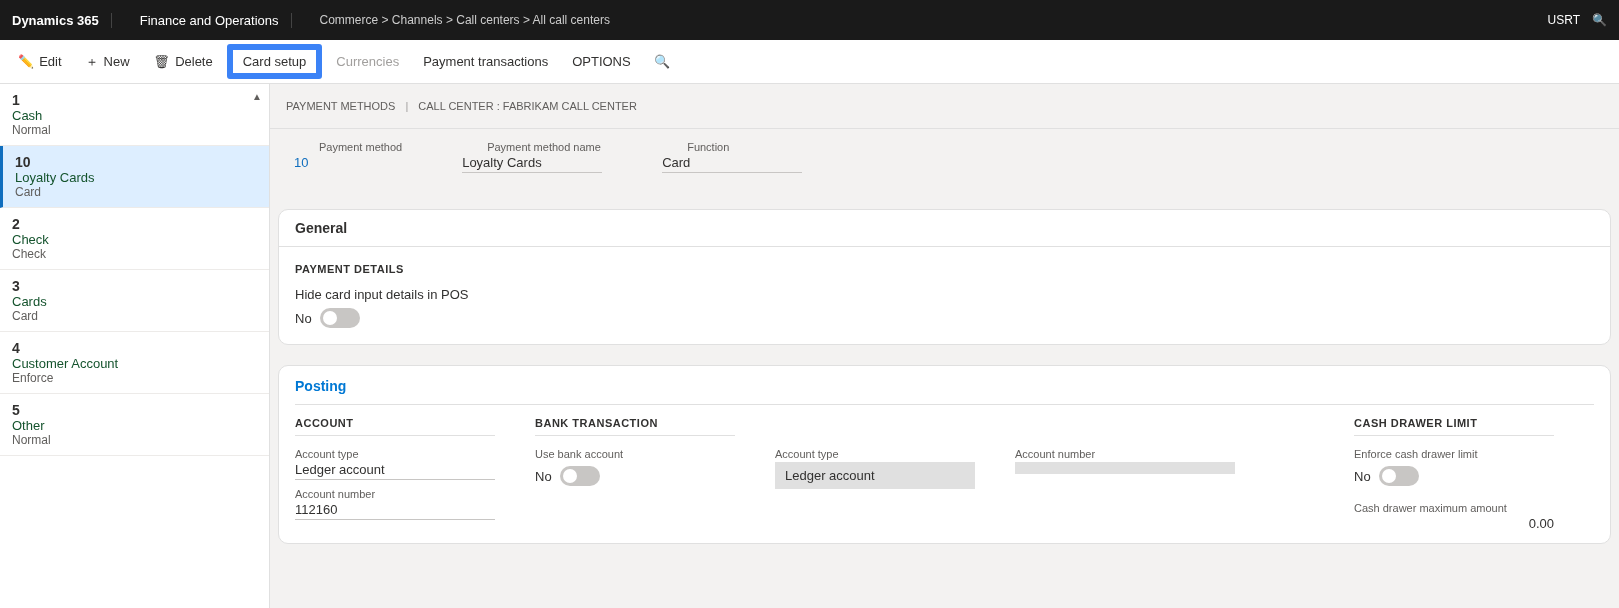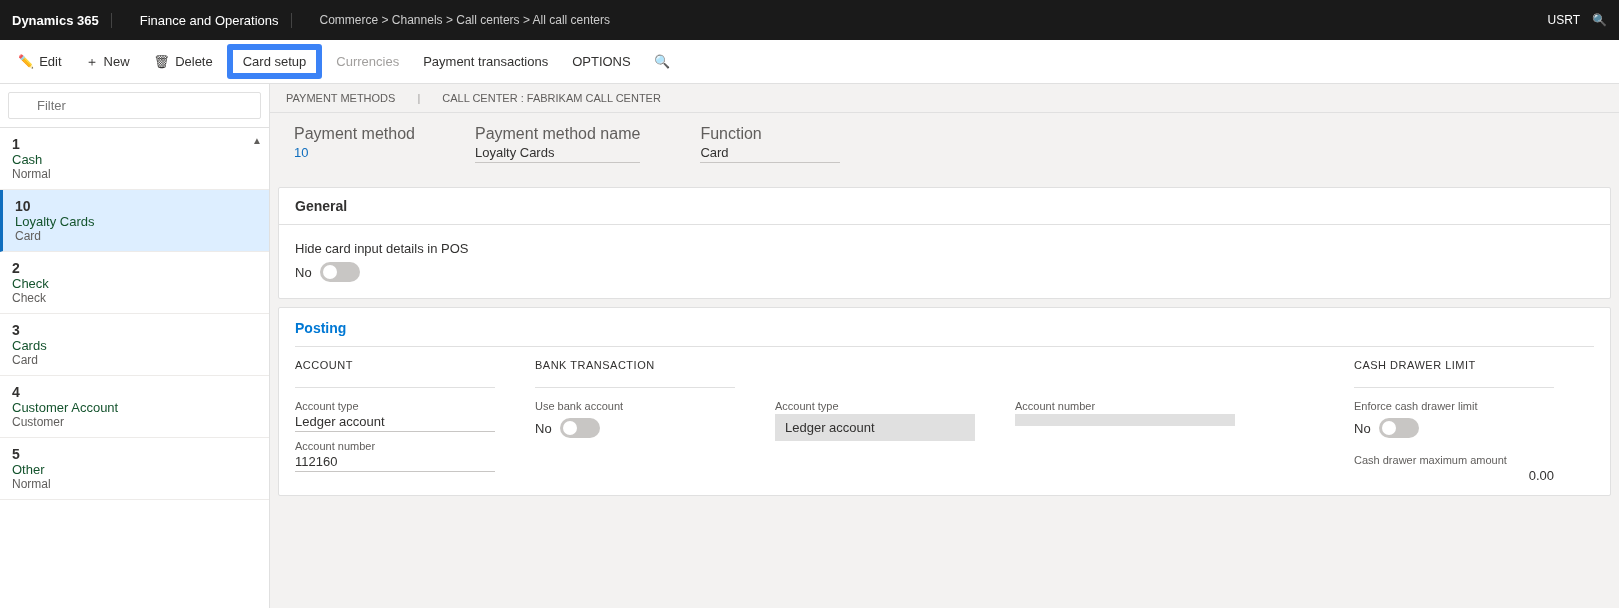--- a/index.html
+++ b/index.html
@@ -91,45 +91,45 @@
     
     .right-content {
       flex: 1;
       background: #f3f2f1;
       overflow-y: auto;
     }
 
     
     .breadcrumb-bar {
       background: #f3f2f1;
-      padding: 8px 16px;
+      padding: 16px 16px;
       font-size: 11px;
       color: #605e5c;
-      display: flex; align-items: center; gap: 22px;
+      display: flex; align-items: center; gap: 10px;
       border-bottom: 1px solid #e0e0e0;
     }
     .breadcrumb-sep { color: #a19f9d; }
 
     
     .form-header {
       background: #f3f2f1;
       padding: 12px 24px 16px 24px;
       display: flex; gap: 60px; align-items: flex-start;
     }
     .field-group { display: flex; flex-direction: column; gap: 2px; }
-    .field-label { font-size: 16px; color: #605e5c; }
+    .field-label { font-size: 11px; color: #605e5c; margin-left: 25px; }
     .field-value { font-size: 13px; color: #106ebe; }
     .field-value-plain { font-size: 13px; color: #323130; border-bottom: 1px solid #c8c6c4; padding-bottom: 2px; min-width: 140px; }
 
     
     .section {
       background: #fff;
-      margin: 8px 8px;
+      margin: 20px 8px;
       border: 1px solid #e0e0e0;
-      border-radius: 2px;
+      border-radius: 10px;
     }
     .section-header {
       padding: 10px 16px;
       font-size: 14px;
       font-weight: 600;
       color: #323130;
       border-bottom: 1px solid #e0e0e0;
     }
     .section-content { padding: 16px; }
 
@@ -159,23 +159,23 @@
     .posting-content {
       padding: 12px 16px;
       display: flex; gap: 0; align-items: flex-start;
     }
 
     .posting-group {
       display: flex; flex-direction: column; gap: 8px;
       min-width: 200px; margin-right: 40px;
     }
     .posting-group-title {
-      font-size: 11px; font-weight: 400; color: #323130;
+      font-size: 11px; font-weight: 700; color: #323130;
       text-transform: uppercase; letter-spacing: 0.5px;
-      border-bottom: 1px solid #e0e0e0; padding-bottom: 16px; margin-bottom: 4px;
+      border-bottom: 1px solid #e0e0e0; padding-bottom: 6px; margin-bottom: 4px;
     }
     .posting-field { display: flex; flex-direction: column; gap: 2px; }
     .posting-field label { font-size: 11px; color: #605e5c; }
     .posting-field .val { font-size: 13px; color: #323130; border-bottom: 1px solid #c8c6c4; padding-bottom: 2px; min-width: 160px; }
 
     .account-type-filled {
       background: #e0e0e0; border: none; padding: 6px 10px;
       font-size: 13px; color: #323130; min-width: 180px; display: inline-block;
     }
 
@@ -232,26 +232,20 @@
     <span>OPTIONS</span>
   </button>
   <button class="toolbar-btn">
     <span>🔍</span>
   </button>
 </div>
 
 <div class="main-layout">
 
   <div class="left-panel">
-    <div class="filter-box">
-      <div class="filter-wrapper">
-        <span class="filter-icon">🔍</span>
-        <input class="filter-input" type="text" placeholder="Filter" style="">
-      </div>
-    </div>
     <div class="list-container">
       <div class="scroll-up">▲</div>
 
       <div class="list-item">
         <div class="list-item-num">1</div>
         <div class="list-item-name">Cash</div>
         <div class="list-item-type">Normal</div>
       </div>
 
       <div class="list-item selected">
@@ -268,21 +262,21 @@
 
       <div class="list-item">
         <div class="list-item-num">3</div>
         <div class="list-item-name">Cards</div>
         <div class="list-item-type">Card</div>
       </div>
 
       <div class="list-item">
         <div class="list-item-num">4</div>
         <div class="list-item-name">Customer Account</div>
-        <div class="list-item-type">Customer</div>
+        <div class="list-item-type">Enforce</div>
       </div>
 
       <div class="list-item">
         <div class="list-item-num">5</div>
         <div class="list-item-name">Other</div>
         <div class="list-item-type">Normal</div>
       </div>
     </div>
   </div>
 
@@ -305,20 +299,21 @@
       </div>
       <div class="field-group">
         <span class="field-label">Function</span>
         <span class="field-value-plain">Card</span>
       </div>
     </div>
 
     <div class="section">
       <div class="section-header">General</div>
       <div class="section-content">
+        <div class="subsection-title">PAYMENT DETAILS</div>
         <div style="font-size:13px; color:#323130; margin-bottom:6px;">Hide card input details in POS</div>
         <div class="toggle-row">
           <span class="toggle-label">No</span>
           <div class="toggle">
             <div class="knob"></div>
           </div>
         </div>
       </div>
     </div>
 

